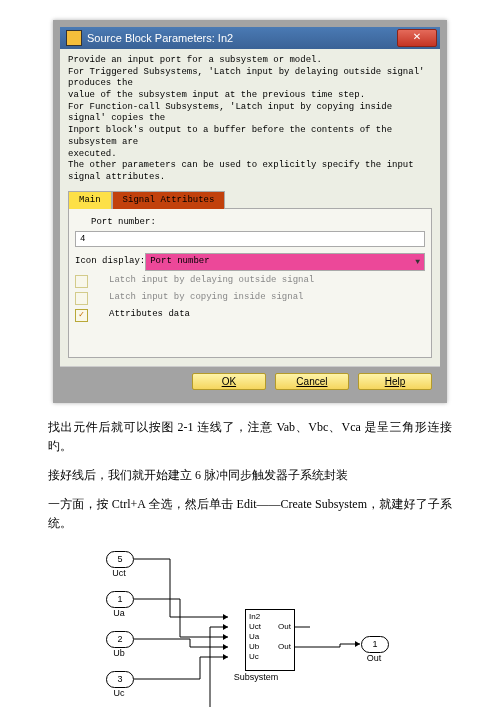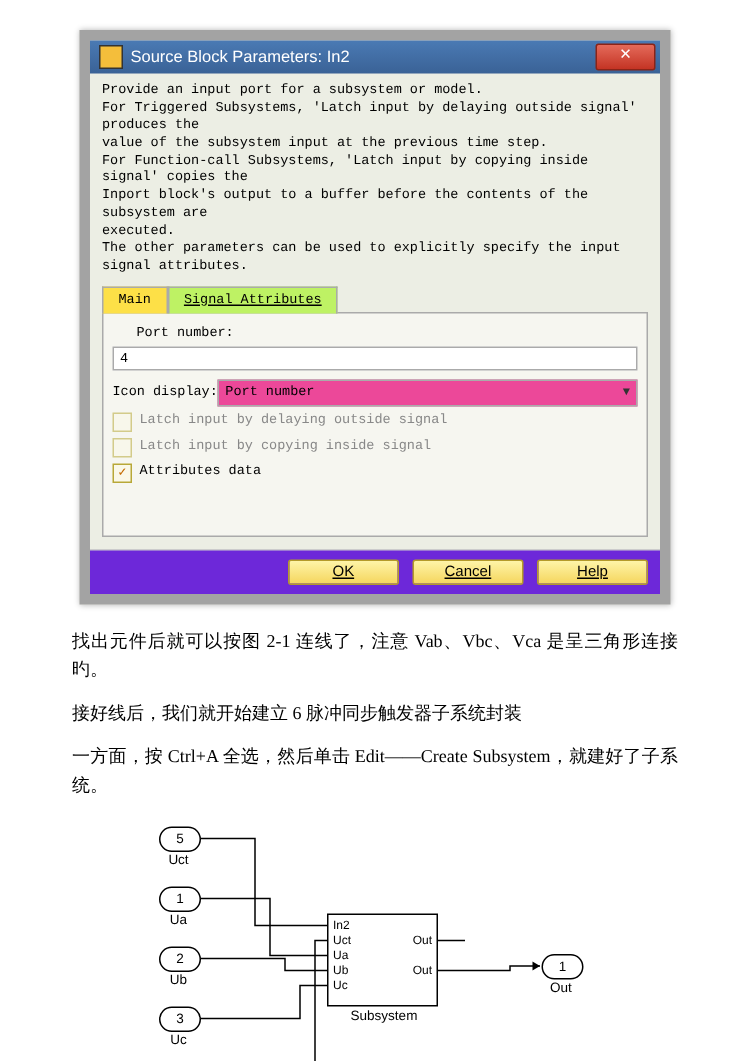--- a/index.html
+++ b/index.html
@@ -65,21 +65,21 @@
   .tab {
     display: inline-block;
     padding: 3px 10px;
     border: 1px solid #aaa;
     border-bottom: none;
     background: #fde047;
     font-size: 9px;
     position: relative;
     top: 1px;
   }
-  .tab.inactive { background: #bef264; text-decoration: underline; }
+  .tab.inactive { background: #c2410c; }
   .tab-pane {
     border: 1px solid #aaa;
     background: #f6f6f0;
     padding: 5px 6px;
   }
   .field-label { font-size: 9px; margin: 3px 0 2px 16px;}
   .text-input {
     width: 100%;
     box-sizing: border-box;
     background: #fff;
@@ -93,27 +93,27 @@
     flex: 1;
     background: #ec4899;
     border: 1px solid #aaa;
     padding: 2px 4px;
     font-size: 9px;
     display: flex;
     justify-content: space-between;
     align-items: center;
   }
   .select-arrow { font-size: 8px; color: #333; }
-  .checkbox-row { display: flex; align-items: center; gap: 5px; margin-top: 4px; font-size: 9px;}
+  .checkbox-row { display: flex; align-items: center; gap: 21px; margin-top: 4px; font-size: 9px;}
   .cb { width: 11px; height: 11px; border: 1px solid #b8a838; background: #faf8e8; display:inline-flex; align-items:center; justify-content:center; font-size:9px; line-height:9px;}
   .cb.checked::after { content: "✓"; color: #c46a00; font-size: 9px; }
   .cb.disabled { opacity: 0.55; }
   .lbl-disabled { color: #888; }
   .btn-row {
-    background: #6d28d9;
+    background: #a3a3a3;
     padding: 6px 8px;
     text-align: right;
     border-top: 1px solid #ccc;
   }
   .btn {
     display: inline-block;
     min-width: 56px;
     padding: 2px 8px;
     background: linear-gradient(to bottom, #fef4a8 0%, #f5d65e 100%);
     border: 1px solid #b49a2a;
@@ -246,21 +246,21 @@
 
     <div class="blk port-oval" style="left:26px; top:47px;"><span>1</span></div>
     <div class="port-label" style="left:24px; top:64px;">Ua</div>
 
     <div class="blk port-oval" style="left:26px; top:87px;"><span>2</span></div>
     <div class="port-label" style="left:24px; top:104px;">Ub</div>
 
     <div class="blk port-oval" style="left:26px; top:127px;"><span>3</span></div>
     <div class="port-label" style="left:24px; top:144px;">Uc</div>
 
-    <div class="blk sub-box" style="left:138px; top:65px;padding-left:24px;">
+    <div class="blk sub-box" style="left:165px; top:65px;">
       <span class="lp" style="left:3px; top:2px;">In2</span>
       <span class="lp" style="left:3px; top:12px;">Uct</span>
       <span class="lp" style="left:3px; top:22px;">Ua</span>
       <span class="lp" style="left:3px; top:32px;">Ub</span>
       <span class="lp" style="left:3px; top:42px;">Uc</span>
       <span class="rp" style="right:3px; top:12px;">Out</span>
       <span class="rp" style="right:3px; top:32px;">Out</span>
     </div>
     <div class="port-label" style="left:152px; top:128px; width:48px;">Subsystem</div>
 

